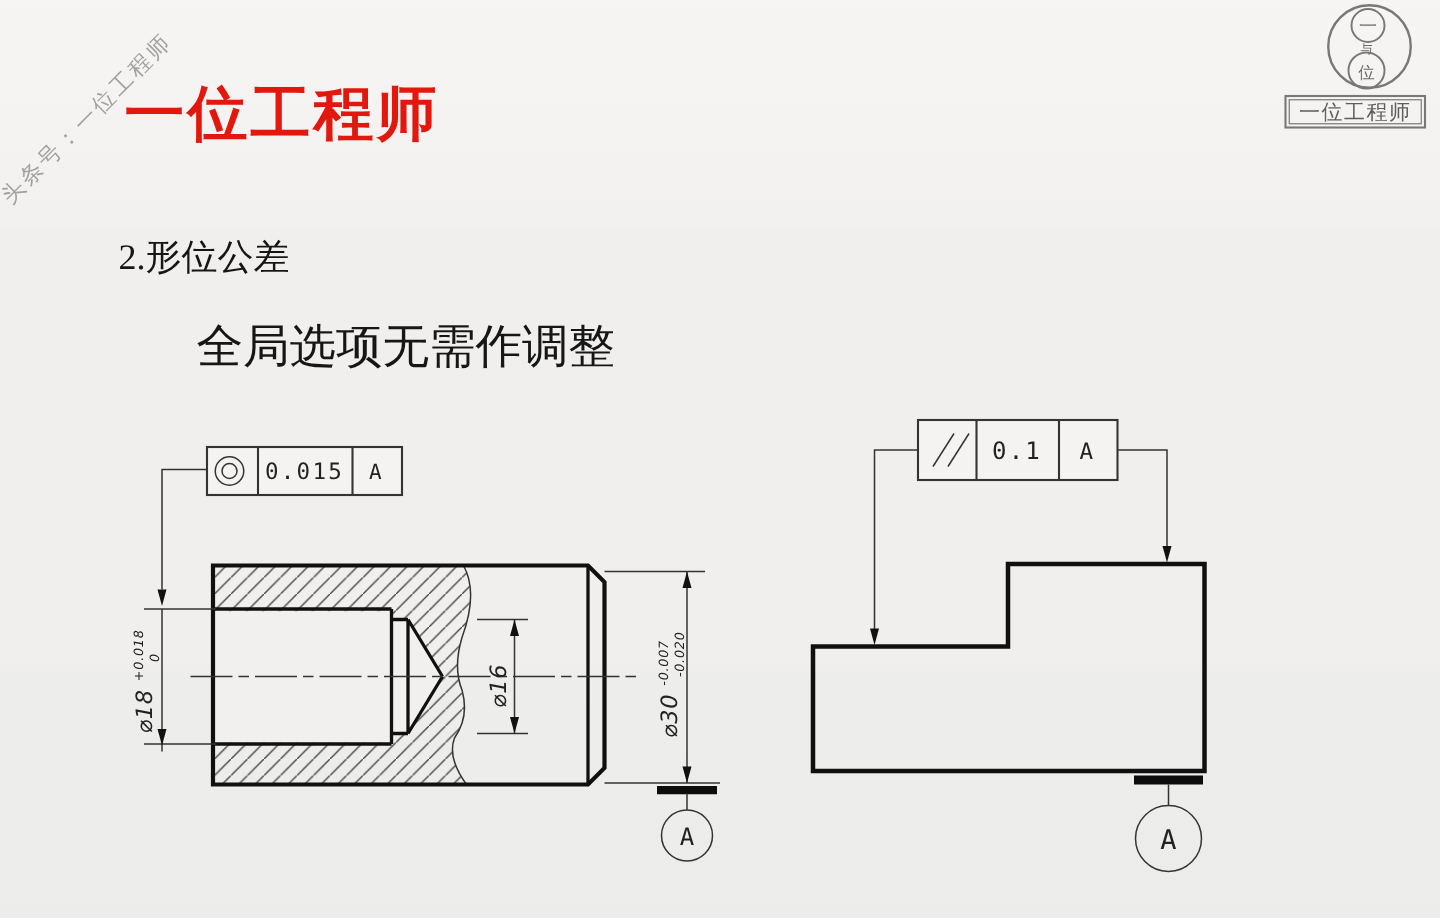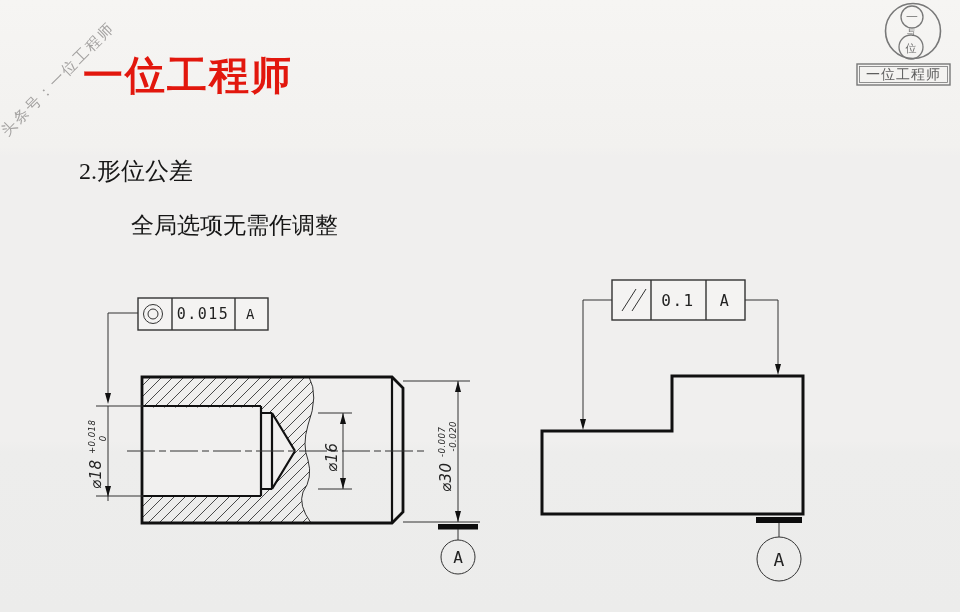--- a/index.html
+++ b/index.html
@@ -17,21 +17,21 @@
   .title{
     position:absolute;left:83px;top:48px;
     font-size:40px;font-weight:800;letter-spacing:2px;color:#e2170d;white-space:nowrap;
   }
   .heading{
     position:absolute;left:79px;top:155px;
     font-family:"Liberation Serif",serif;font-size:24px;color:#161616;white-space:nowrap;
   }
   .subheading{
     position:absolute;left:131px;top:210px;
-    font-family:Liberation Serif, serif;font-size:23px;color:#161616;white-space:nowrap;
+    font-family:Liberation Serif, serif;font-size:31px;color:#161616;white-space:nowrap;
   }
   svg .thick{stroke:#101010;fill:none;}
   svg .thin{stroke:#333;stroke-width:1;fill:none;}
   svg .frame{stroke:#333;stroke-width:1.4;}
   svg text.dimtext{fill:#222;font-family:"DejaVu Sans",sans-serif;font-style:italic;letter-spacing:.5px;}
   svg text.fcftext{fill:#222;font-family:"DejaVu Sans Mono",monospace;letter-spacing:1.5px;text-anchor:middle;}
   svg text.datumtext{fill:#222;font-family:"DejaVu Sans Mono",monospace;text-anchor:middle;}
   svg .arrow{fill:#111;stroke:none;}
   svg .punch{fill:#f1f0ef;stroke:none;}
   .logo-svg{position:absolute;right:2px;top:0;}

